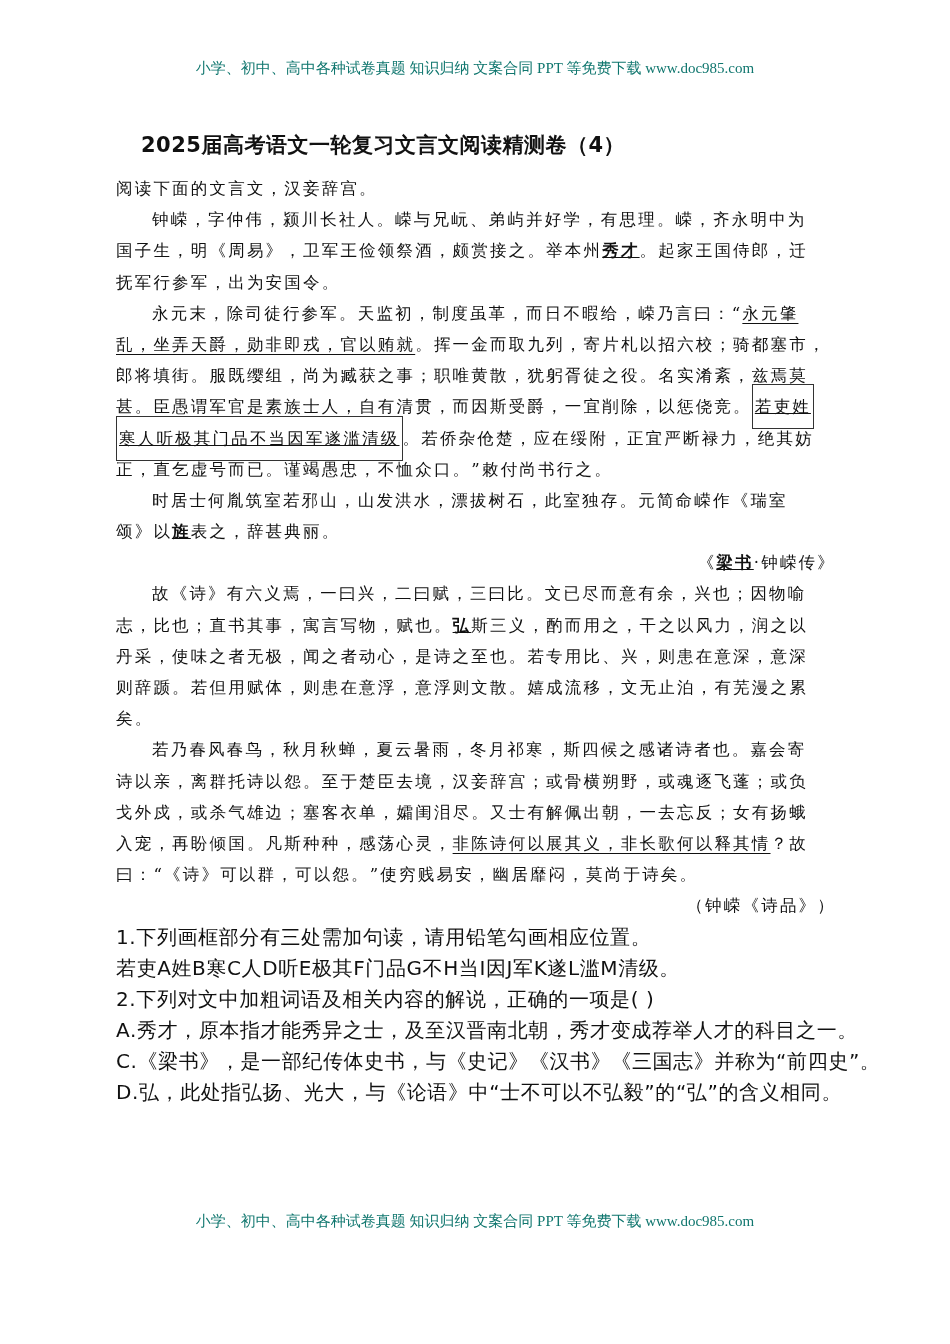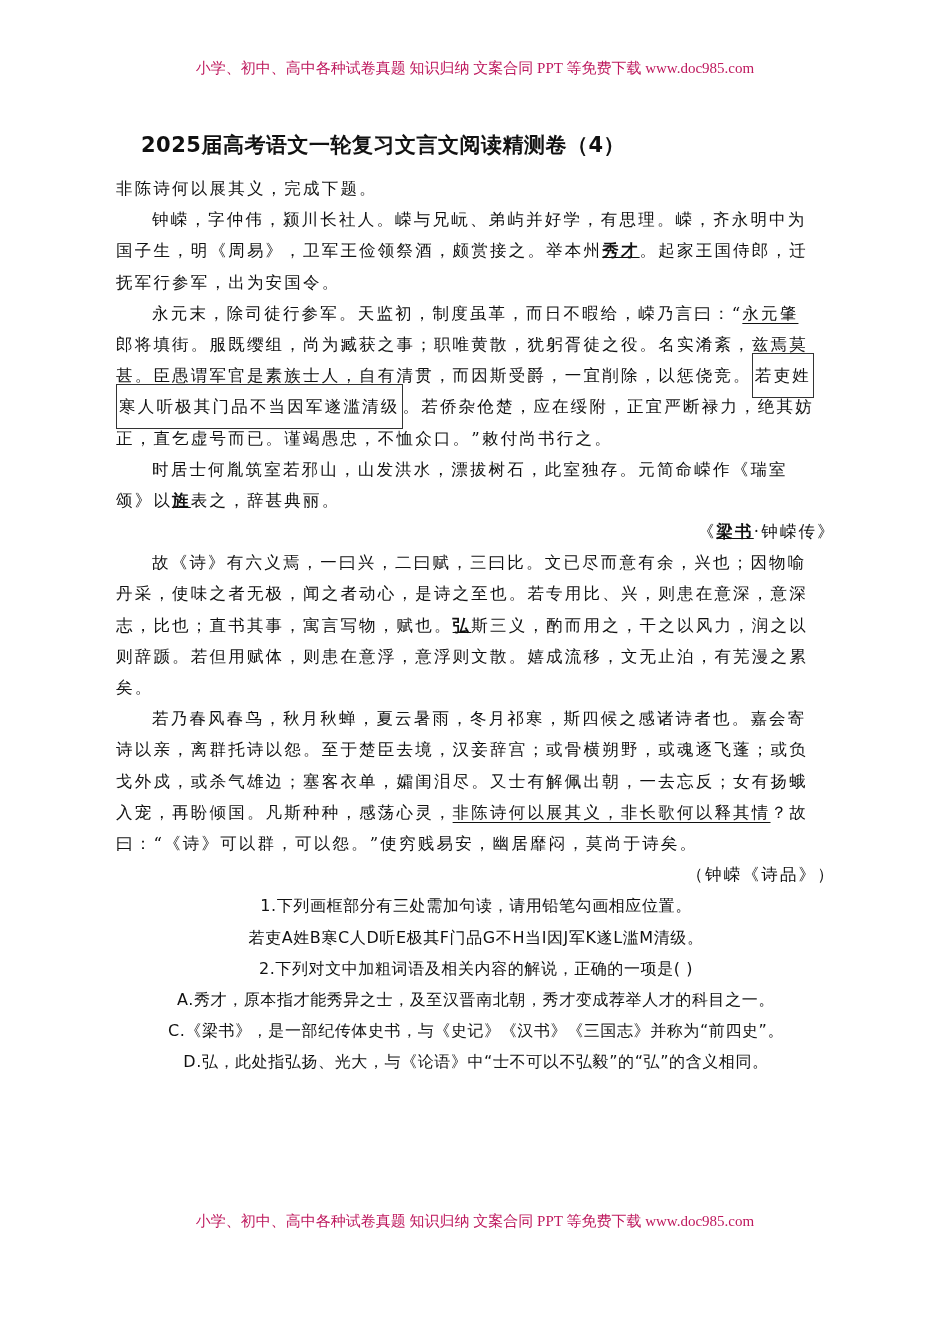--- a/index.html
+++ b/index.html
@@ -1,66 +1,67 @@
 <!DOCTYPE html>
 <html><head>
 <meta charset="utf-8">
 <style>
   html, body { margin: 0; padding: 0; background: #ffffff; }
   body { width: 950px; height: 1344px; position: relative; overflow: hidden;
          font-family: "DejaVu Serif", "Liberation Serif", serif; color: #111; }
   .hdr { position: absolute; left: 0; width: 950px; text-align: center;
-         font-family: "Liberation Serif", "DejaVu Serif", serif; font-size: 15px; color: #be185d; }
+         font-family: "Liberation Serif", "DejaVu Serif", serif; font-size: 15px; color: #0f766e; }
   .hdr-top { top: 59px; }
   .hdr-bot { top: 1212px; }
   .title { position: absolute; top: 131px; left: 0; width: 766px; text-align: center;
            font-family: "DejaVu Sans", "Liberation Sans", sans-serif; font-weight: bold; font-size: 21px; letter-spacing: 0.5px; }
   .content { position: absolute; top: 173px; left: 116px; width: 720px; font-size: 16.5px; }
   .line { height: 31.2px; line-height: 31.2px; white-space: nowrap; letter-spacing: 2.2px; }
   .indent { padding-left: 36px; }
   .right { text-align: right; }
   .b { font-weight: bold; text-decoration: underline; }
   .u { text-decoration: underline; text-underline-offset: 4px; text-align: center; }
-  .box { border: 1.5px solid #333; padding: 12px 2px; }
-  .q { font-family: "DejaVu Sans", "Liberation Sans", sans-serif; font-size: 16px; letter-spacing: 0.6px; text-align: center; }
+  .box { border: 1.5px solid #333; padding: 12px 2px; text-decoration: underline; }
+  .q { font-family: "DejaVu Sans", "Liberation Sans", sans-serif; font-size: 20px; letter-spacing: 0.6px; }
 </style>
 </head>
 <body>
 
 <div class="hdr hdr-top">小学、初中、高中各种试卷真题 知识归纳 文案合同 PPT 等免费下载   www.doc985.com</div>
 
 <div class="title">2025届高考语文一轮复习文言文阅读精测卷（4）</div>
 
 <div class="content">
-  <div class="line">非陈诗何以展其义，完成下题。</div>
+  <div class="line">阅读下面的文言文，汉妾辞宫。</div>
 
   <div>
     <div class="line indent">钟嵘，字仲伟，颍川长社人。嵘与兄岏、弟屿并好学，有思理。嵘，齐永明中为</div>
     <div class="line"><span>国子生，明《周易》，卫军王俭领祭酒，颇赏接之。举本州</span><span class="b">秀才</span><span>。起家王国侍郎，迁</span></div>
     <div class="line">抚军行参军，出为安国令。</div>
   </div>
 
   <div>
     <div class="line indent"><span>永元末，除司徒行参军。天监初，制度虽革，而日不暇给，嵘乃言曰：“</span><span class="u">永元肇</span></div>
+    <div class="line"><span class="u">乱，坐弄天爵，勋非即戎，官以贿就</span><span>。挥一金而取九列，寄片札以招六校；骑都塞市，</span></div>
     <div class="line">郎将填街。服既缨组，尚为臧获之事；职唯黄散，犹躬胥徒之役。名实淆紊，兹焉莫</div>
     <div class="line"><span>甚。臣愚谓军官是素族士人，自有清贯，而因斯受爵，一宜削除，以惩侥竞。</span><span class="box">若吏姓</span></div>
     <div class="line"><span class="box">寒人听极其门品不当因军遂滥清级</span><span>。若侨杂伧楚，应在绥附，正宜严断禄力，绝其妨</span></div>
     <div class="line">正，直乞虚号而已。谨竭愚忠，不恤众口。”敕付尚书行之。</div>
   </div>
 
   <div>
     <div class="line indent">时居士何胤筑室若邪山，山发洪水，漂拔树石，此室独存。元简命嵘作《瑞室</div>
     <div class="line"><span>颂》以</span><span class="b">旌</span><span>表之，辞甚典丽。</span></div>
   </div>
   <div class="line right"><span>《</span><span class="b">梁书</span><span>·钟嵘传》</span></div>
 
   <div>
     <div class="line indent">故《诗》有六义焉，一曰兴，二曰赋，三曰比。文已尽而意有余，兴也；因物喻</div>
+    <div class="line"><span>志，比也；直书其事，寓言写物，赋也。</span><span class="b">弘</span><span>斯三义，酌而用之，干之以风力，润之以</span></div>
     <div class="line">丹采，使味之者无极，闻之者动心，是诗之至也。若专用比、兴，则患在意深，意深</div>
-    <div class="line"><span>志，比也；直书其事，寓言写物，赋也。</span><span class="b">弘</span><span>斯三义，酌而用之，干之以风力，润之以</span></div>
     <div class="line">则辞踬。若但用赋体，则患在意浮，意浮则文散。嬉成流移，文无止泊，有芜漫之累</div>
     <div class="line">矣。</div>
   </div>
 
   <div>
     <div class="line indent">若乃春风春鸟，秋月秋蝉，夏云暑雨，冬月祁寒，斯四候之感诸诗者也。嘉会寄</div>
     <div class="line">诗以亲，离群托诗以怨。至于楚臣去境，汉妾辞宫；或骨横朔野，或魂逐飞蓬；或负</div>
     <div class="line">戈外戍，或杀气雄边；塞客衣单，孀闺泪尽。又士有解佩出朝，一去忘反；女有扬蛾</div>
     <div class="line"><span>入宠，再盼倾国。凡斯种种，感荡心灵，</span><span class="u">非陈诗何以展其义，非长歌何以释其情</span><span>？故</span></div>
     <div class="line">曰：“《诗》可以群，可以怨。”使穷贱易安，幽居靡闷，莫尚于诗矣。</div>

